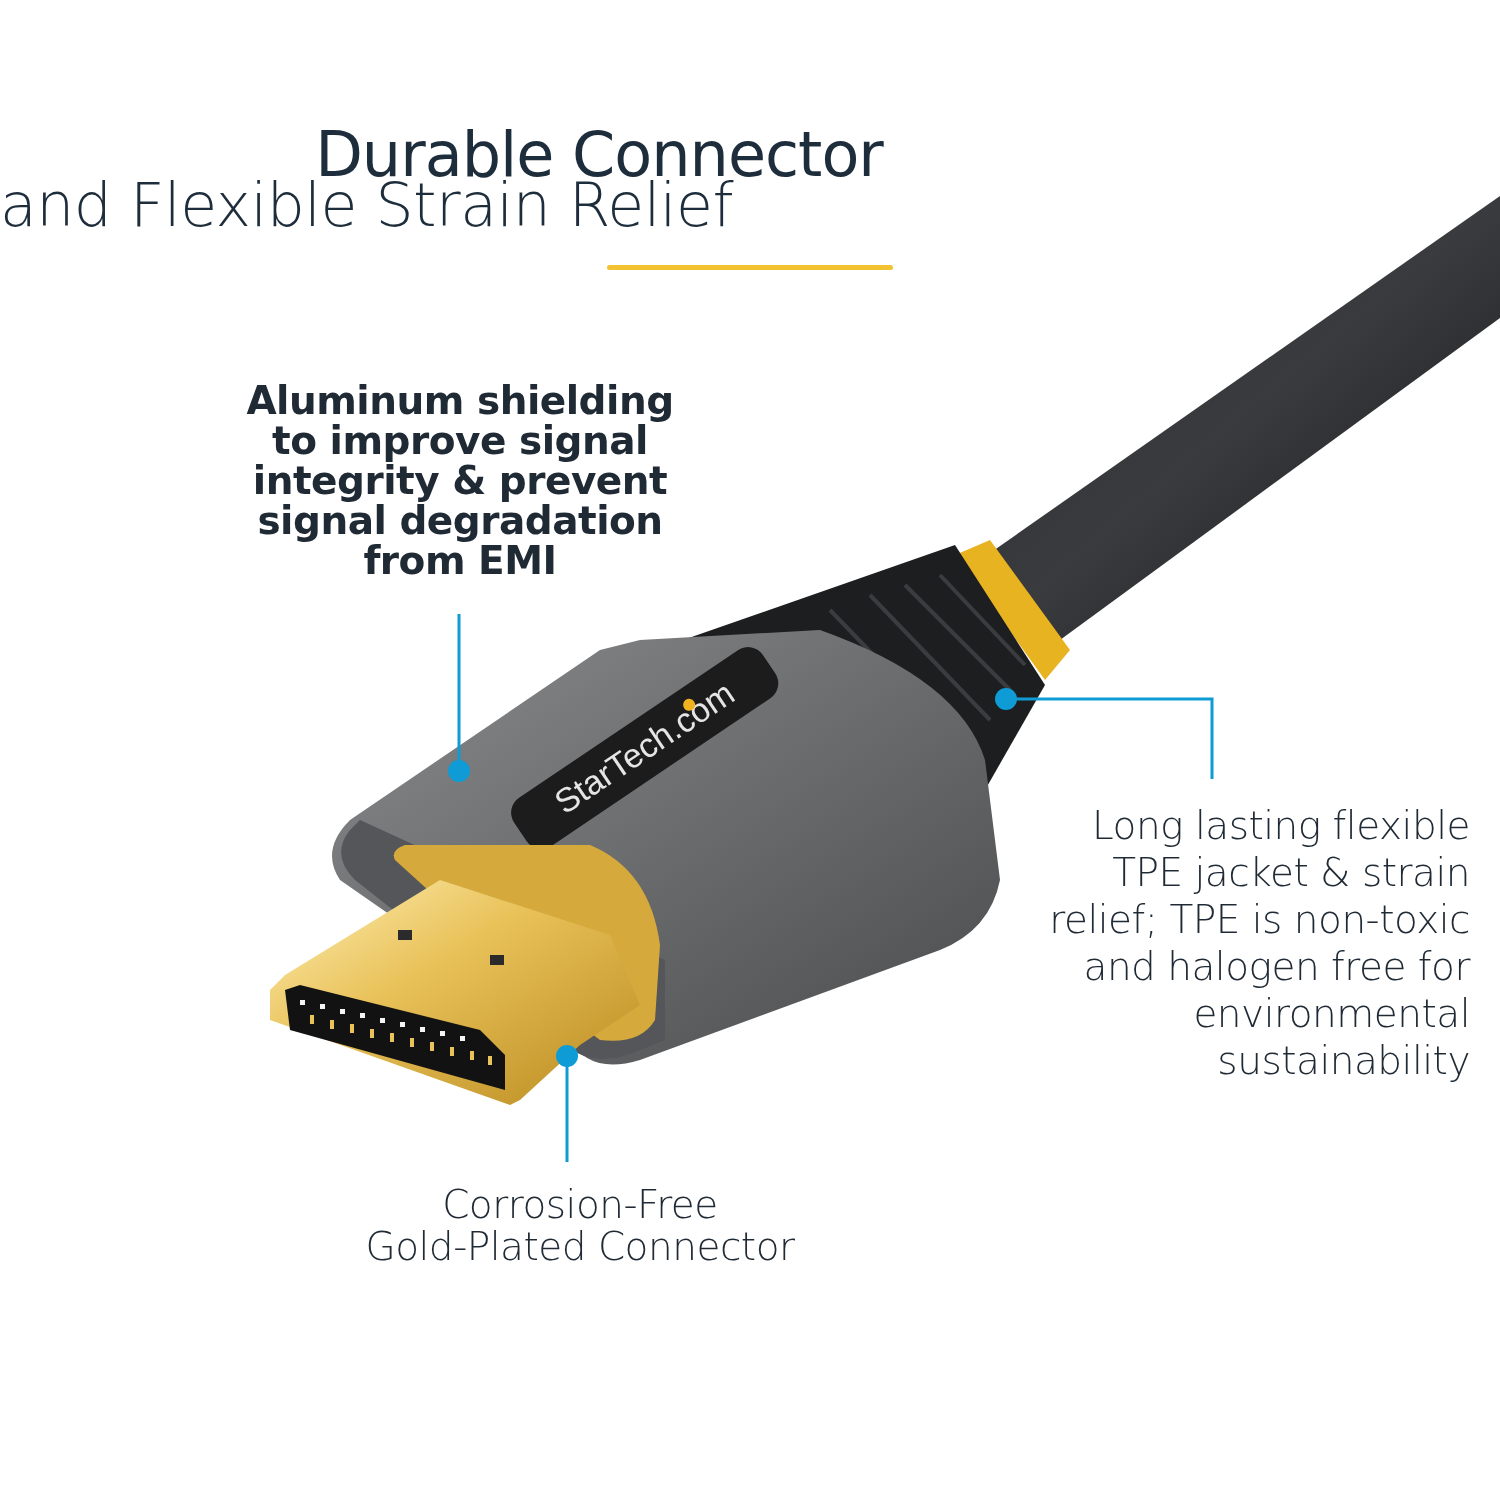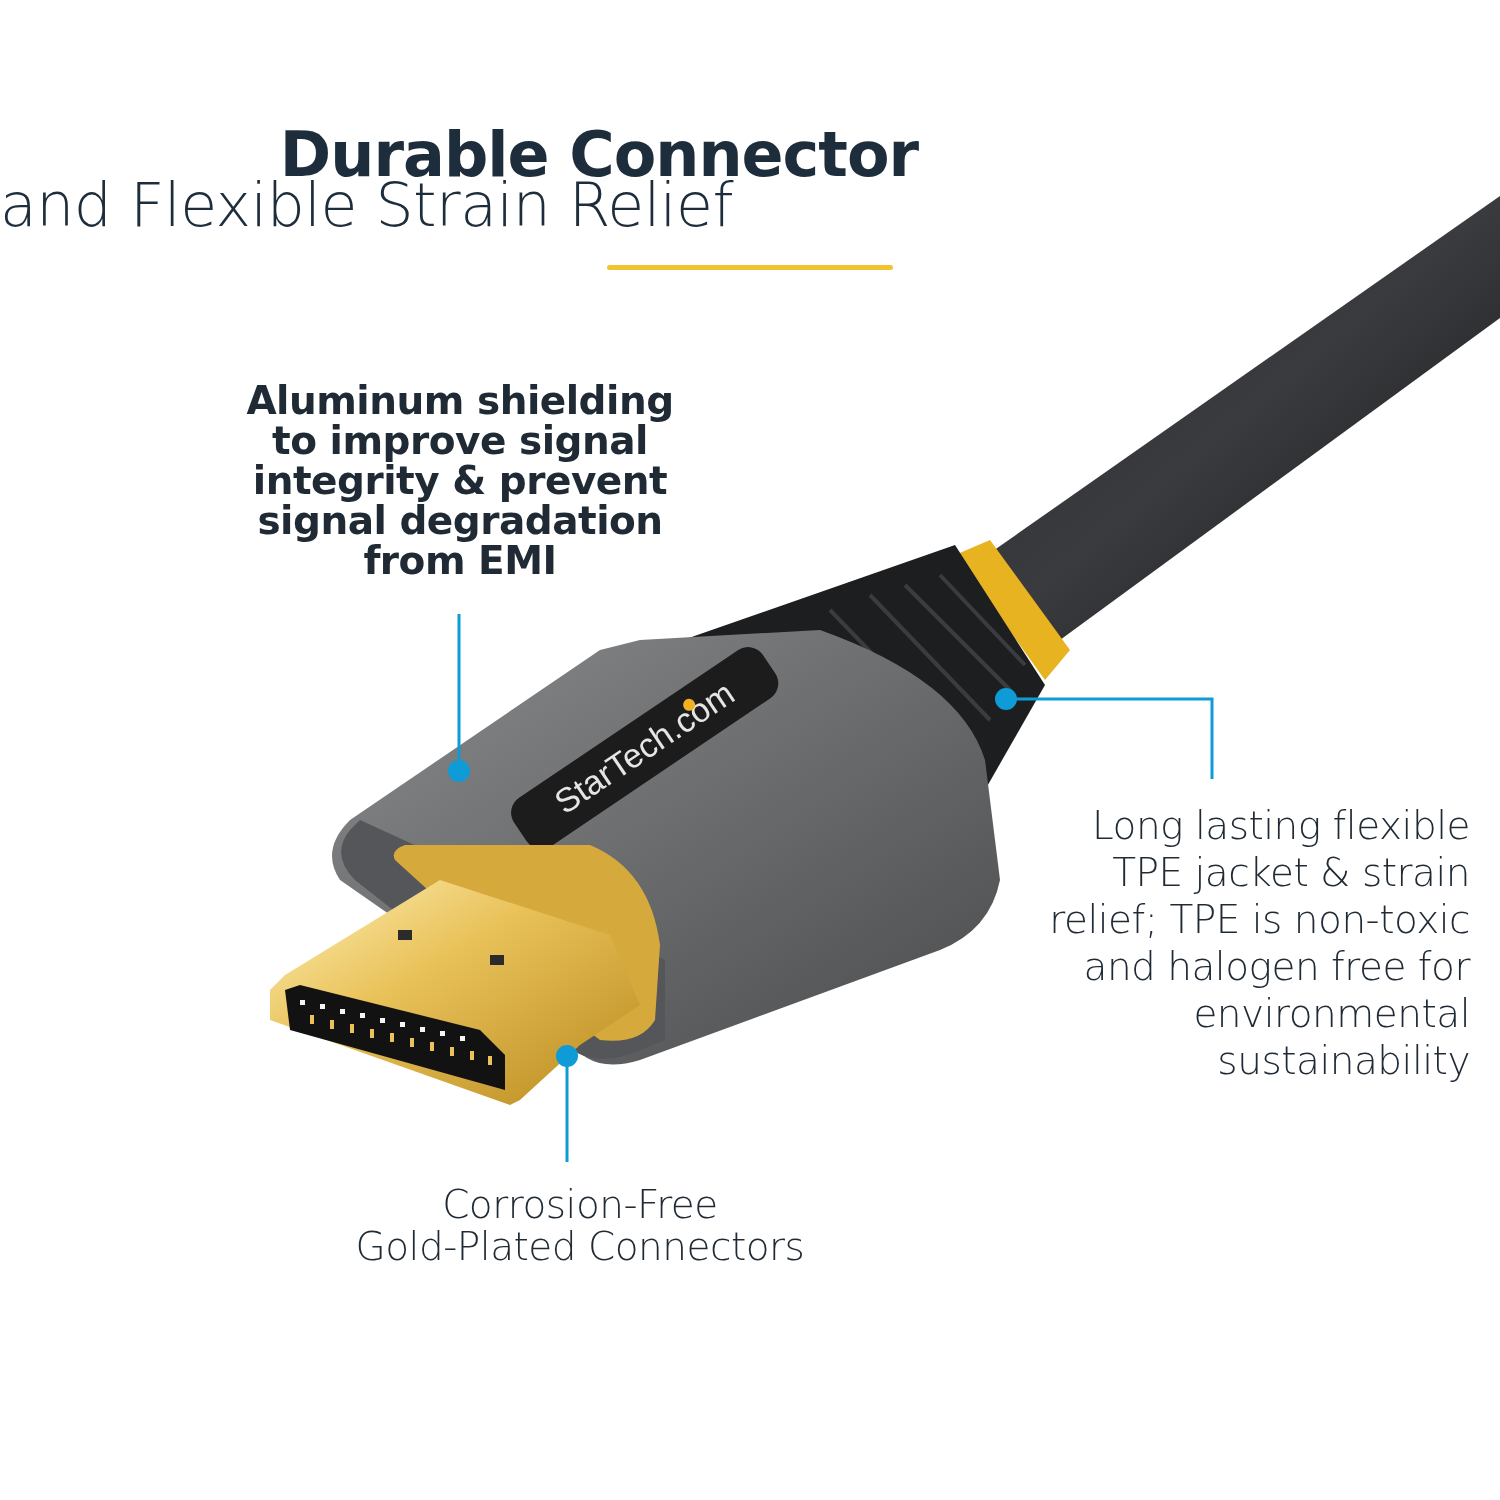--- a/index.html
+++ b/index.html
@@ -1,19 +1,19 @@
 <!DOCTYPE html>
 <html><head>
   <meta charset="utf-8">
   <style>
     html, body { margin: 0; padding: 0; background: #ffffff; }
     body { width: 1500px; height: 1500px; position: relative; overflow: hidden;
            font-family: "DejaVu Sans", "Liberation Sans", sans-serif; color: #1f2a35; }
     .title { position: absolute; left: 0; width: 1198px; text-align: center; top: 76px;
-             font-size: 62px; font-weight: bold; letter-spacing: -1px; color: #1e2d3b; }
+             font-size: 62px; font-weight: normal; letter-spacing: -1px; color: #1e2d3b; }
     .subtitle { position: absolute; left: 0; width: 1323px; text-align: left; top: 170px;
                 font-size: 60px; font-weight: 200; letter-spacing: -0.5px; color: #1e2d3b;
                 font-family: "DejaVu Sans", sans-serif; }
     .accent-bar { position: absolute; left: 607px; top: 265px; width: 286px; height: 5px;
                   border-radius: 3px; background: #f2c230; }
     .illus { position: absolute; left: 0; top: 0; width: 1500px; height: 1500px; }
     .callout-text { position: absolute; text-align: center; font-size: 39px; line-height: 40px;
                     font-weight: 200; color: #1f2a35; letter-spacing: -0.5px; white-space: pre-line; }
     .c1 { left: 240px; width: 440px; top: 381px; font-weight: bold; }
     .c2 { left: 1010px; width: 460px; top: 802px; line-height: 47px; text-align: right; }
@@ -123,13 +123,13 @@
 integrity &amp; prevent
 signal degradation
 from EMI</div>
 <div class="callout-text c2">Long lasting flexible
 TPE jacket &amp; strain
 relief; TPE is non-toxic
 and halogen free for
 environmental
 sustainability</div>
 <div class="callout-text c3">Corrosion-Free
-Gold-Plated Connectors</div>
+Gold-Plated Connector</div>
 
 </body></html>

